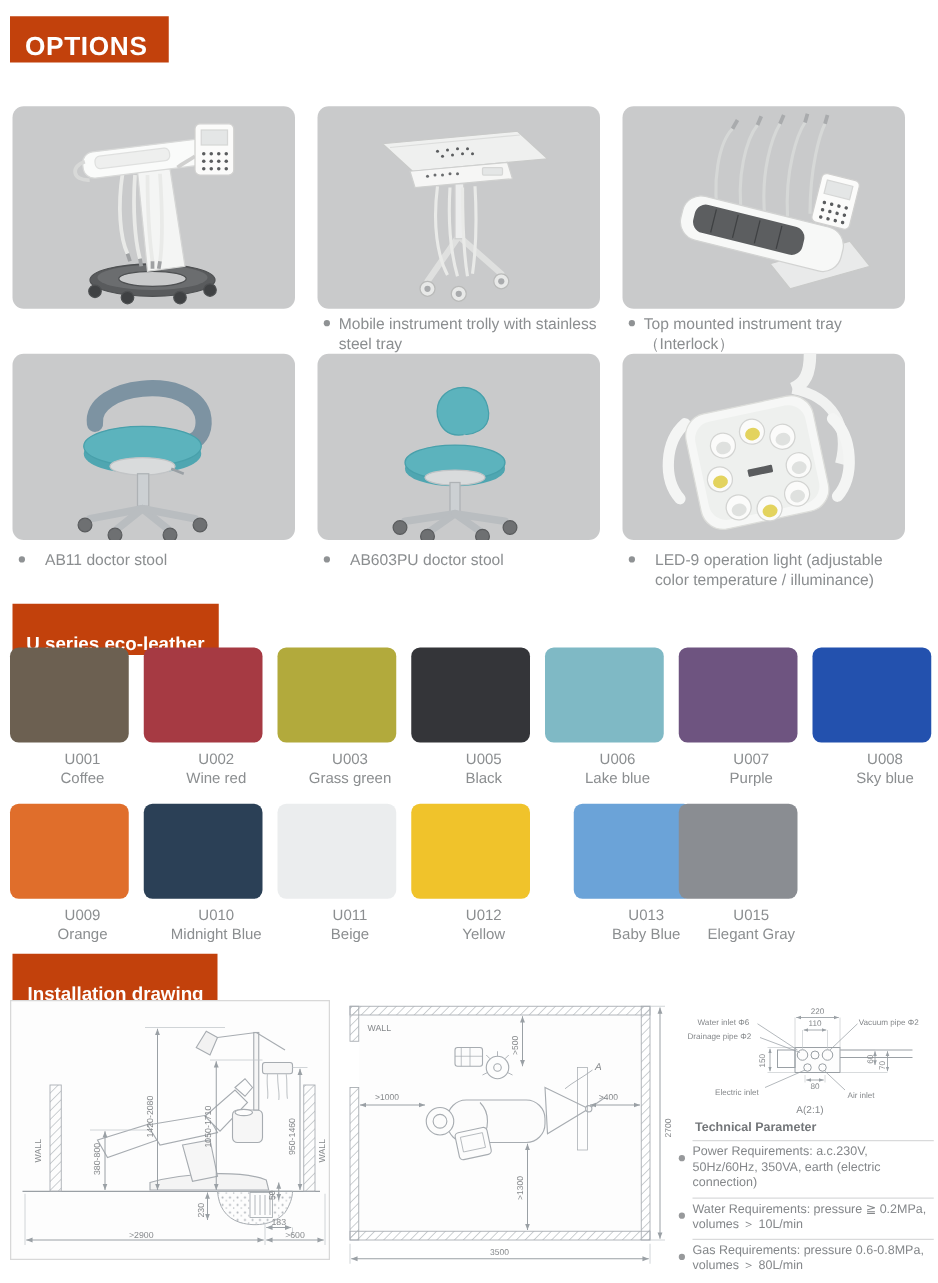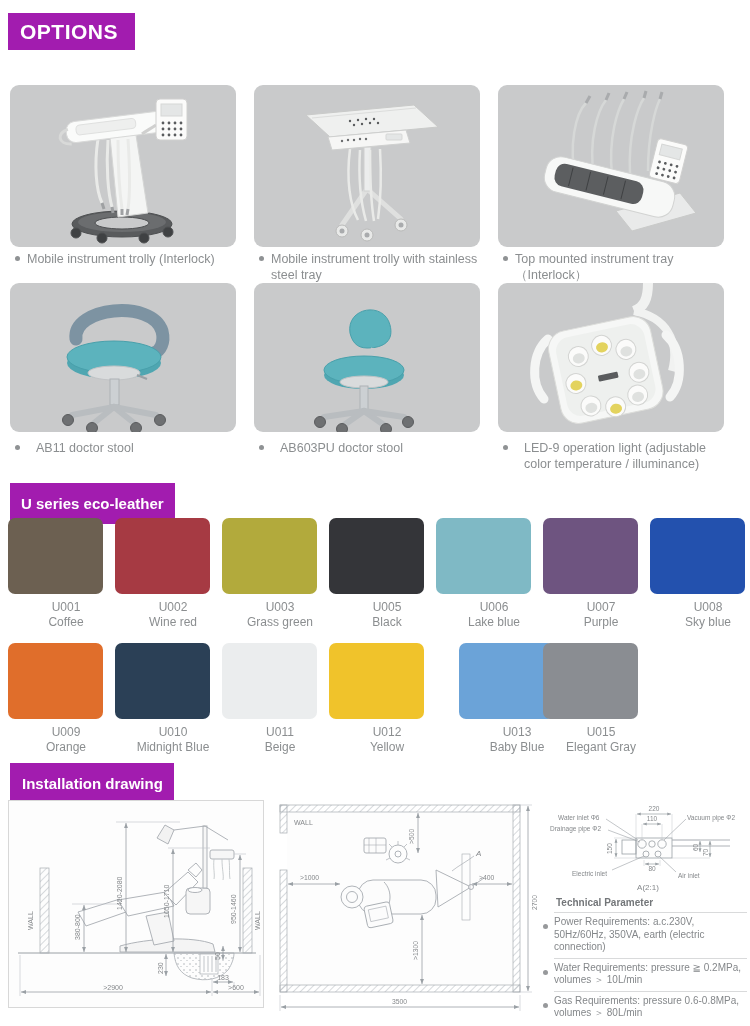--- a/index.html
+++ b/index.html
@@ -1,19 +1,19 @@
 <!DOCTYPE html>
 <html><head>
 <meta charset="utf-8">
 <style>
   html,body{margin:0;padding:0;background:#fff;}
   .page{position:relative;width:750px;height:1026px;background:#ffffff;overflow:hidden;
         font-family:"Liberation Sans",sans-serif;}
-  .sec-header{position:absolute;background:#a21caf;color:#ffffff;font-weight:bold;
-              display:flex;align-items:center;box-sizing:border-box;padding:0 12px;}
+  .sec-header{position:absolute;background:#c2410c;color:#ffffff;font-weight:bold;
+              display:flex;align-items:flex-end;box-sizing:border-box;padding:0 12px;}
   #options-header{left:8px;top:13px;height:37px;min-width:127px;font-size:21px;letter-spacing:.5px;}
   .sub-header{height:41px;font-size:15px;padding:0 11px;}
   #useries-header{left:10px;top:483px;}
   #install-header{left:10px;top:763px;padding-left:12px;}
 
   .card{position:absolute;width:226px;background:#c9cacb;border-radius:9px;overflow:hidden;}
   .row1{top:85px;height:162px;} .row2{top:283px;height:149px;}
   .c1{left:10px;} .c2{left:254px;} .c3{left:498px;}
   .card svg{display:block;width:100%;height:100%;}
 
@@ -181,24 +181,20 @@
             <circle cx="180" cy="85" r="1.4"></circle>
           <circle cx="162" cy="91" r="1.4"></circle>
             <circle cx="168" cy="91" r="1.4"></circle>
             <circle cx="174" cy="91" r="1.4"></circle>
             <circle cx="180" cy="91" r="1.4"></circle>
         </g>
       </g>
     </svg>
   </div>
 
-  <div class="caption cap-row1 c1">
-    <span class="dot"></span>
-    <span>Mobile instrument trolly (Interlock)</span>
-  </div>
   <div class="caption cap-row1 c2">
     <span class="dot"></span>
     <span>Mobile instrument trolly with stainless steel tray</span>
   </div>
   <div class="caption cap-row1 c3">
     <span class="dot"></span>
     <span>Top mounted instrument tray （Interlock）</span>
   </div>
 
   <div class="card row2 c1">

